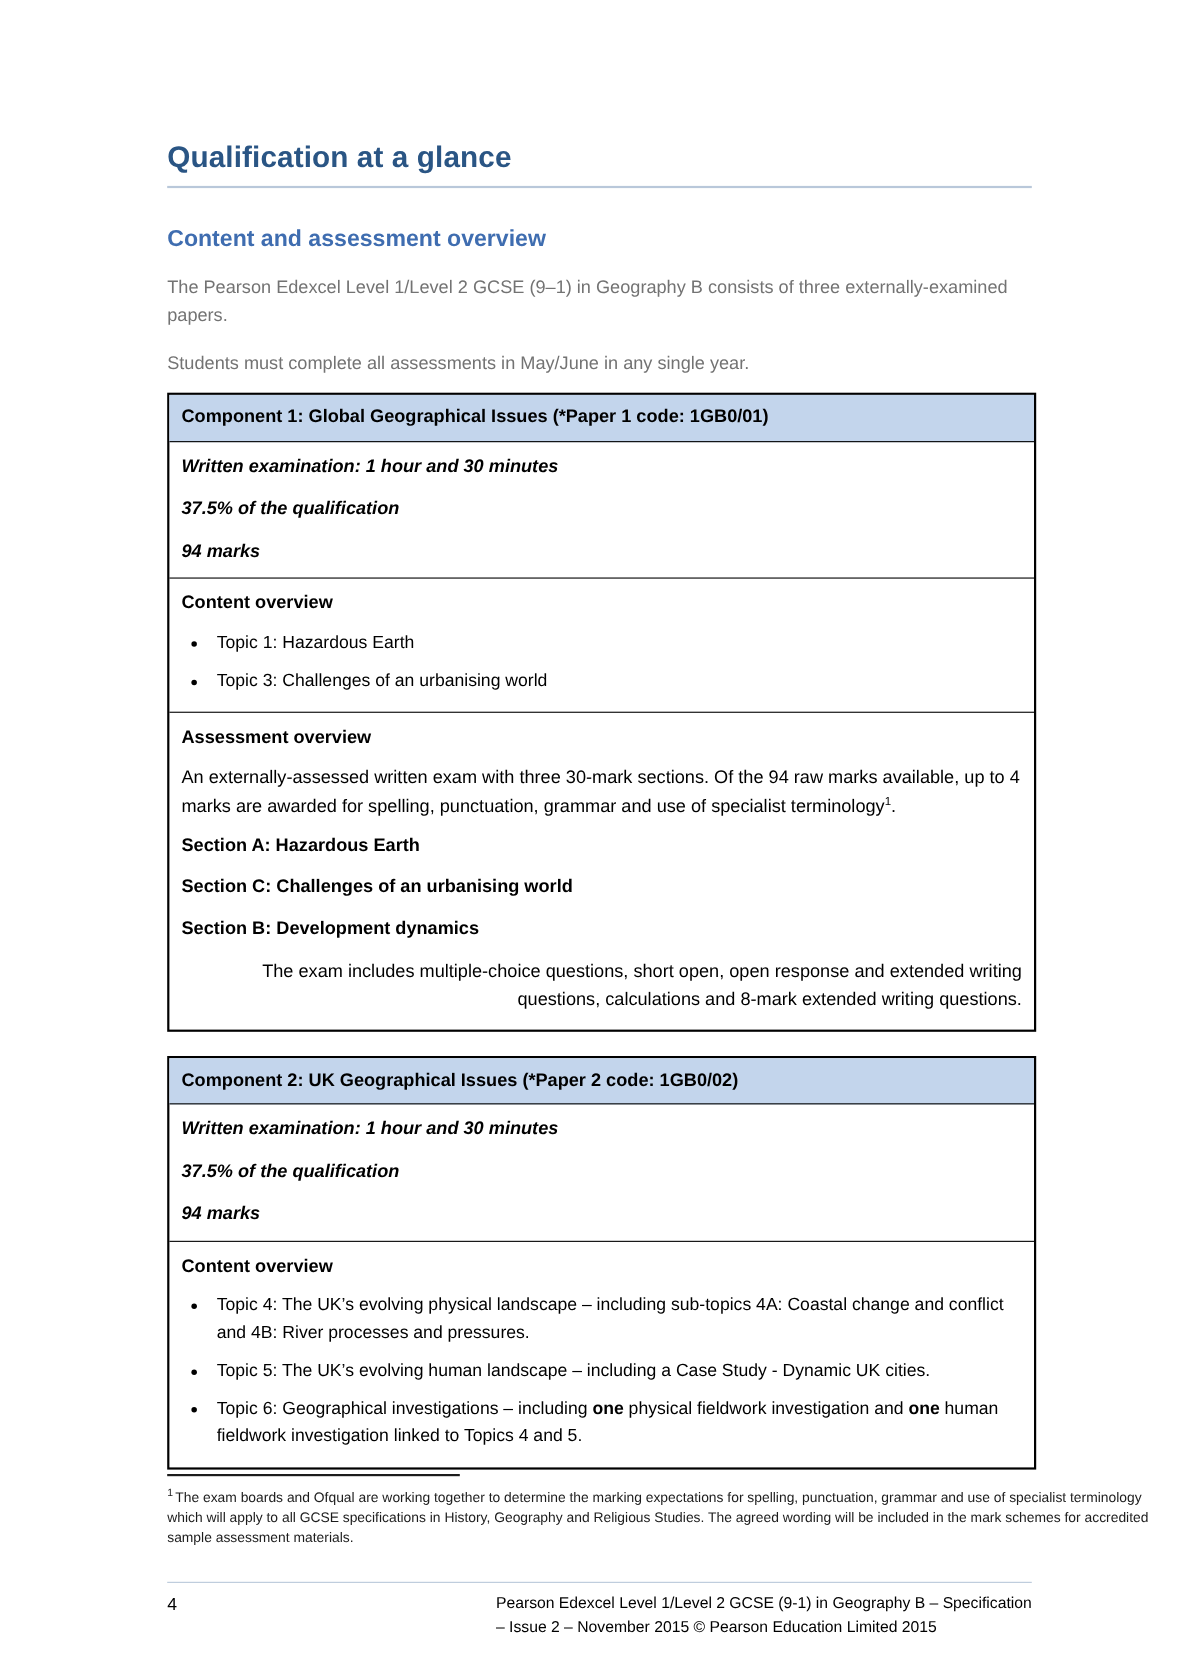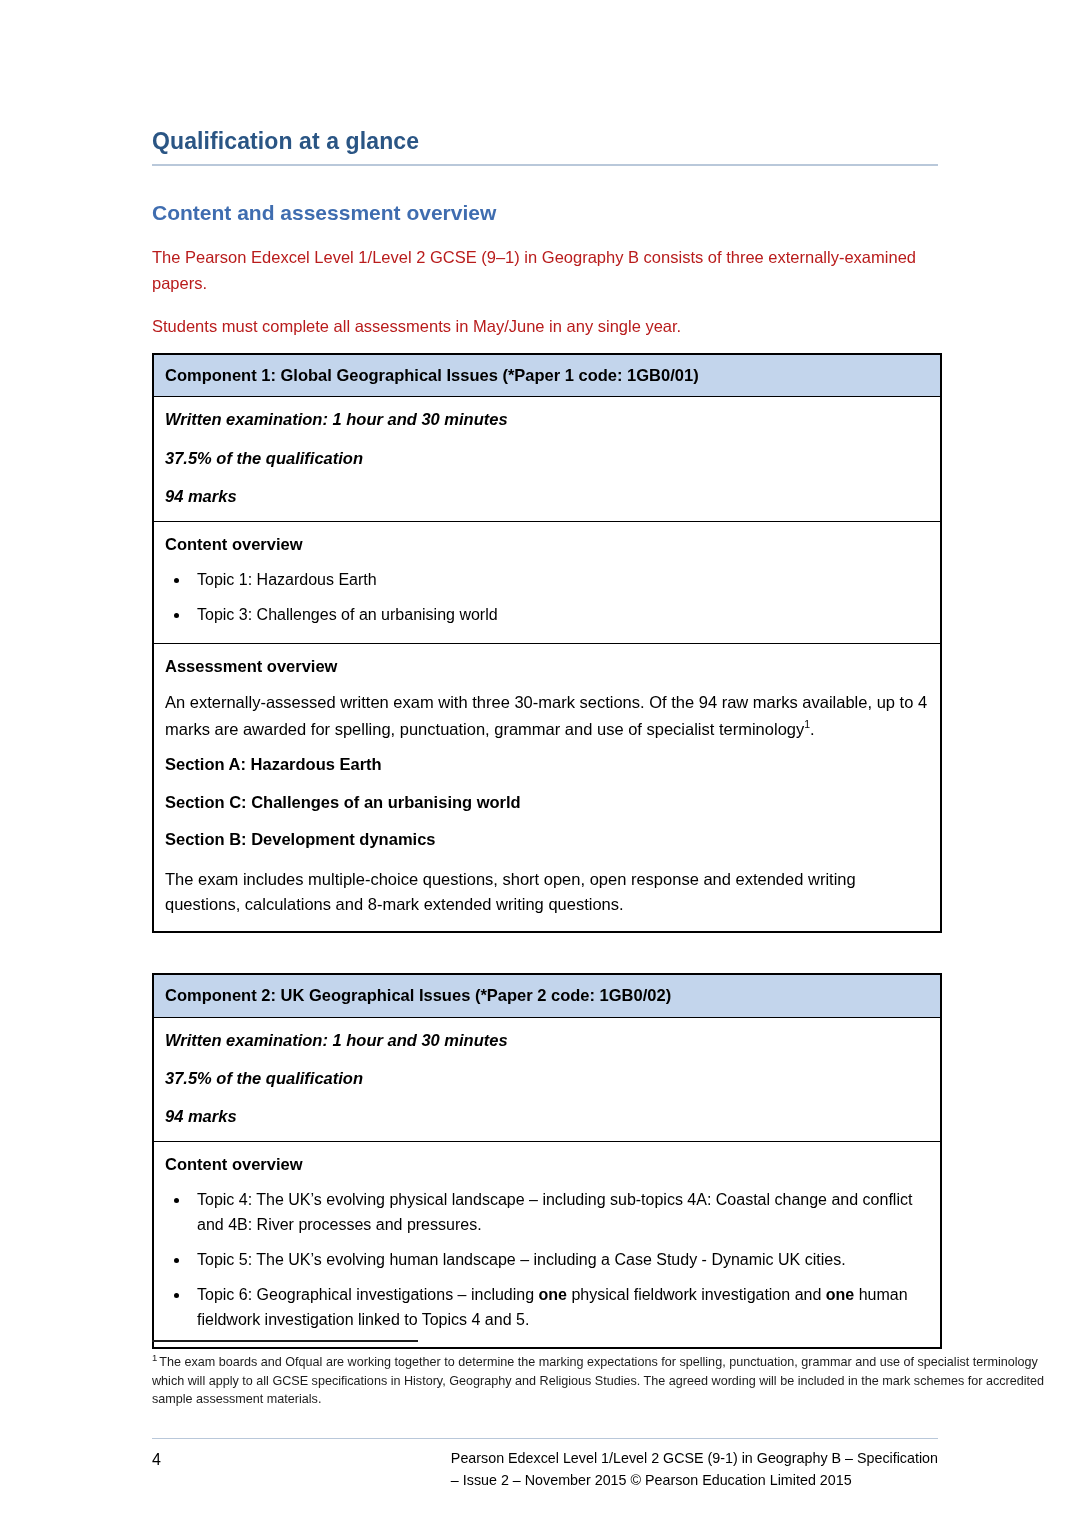--- a/index.html
+++ b/index.html
@@ -23,21 +23,21 @@
   }
   .content {
     position: absolute;
     left: 152px;
     top: 128px;
     width: 786px;
   }
 
   
   .page-title {
-    font-size: 23px;
+    font-size: 27px;
     font-weight: bold;
     color: #2a5584;
     letter-spacing: 0.1px;
     margin: 0;
     padding: 0 0 10px 0;
     line-height: 1.15;
   }
   .title-rule {
     border-bottom: 2px solid #b9c8da;
     width: 786px;
@@ -49,30 +49,30 @@
     color: #3f6db0;
     margin: 0 0 18px 0;
     line-height: 1.2;
   }
 
   
   .body-para {
     font-size: 16.5px;
     line-height: 1.58;
     margin: 0 0 17px 0;
-    color: #b91c1c;
+    color: #737373;
   }
   .body-para.tight { margin-bottom: 14px; }
 
   
   .comp-table {
     width: 786px;
     border: 2px solid #000000;
     border-collapse: collapse;
-    margin-bottom: 40px;
+    margin-bottom: 22px;
     background: #ffffff;
   }
   .comp-table .band {
     background: #c3d5ec;
     border-bottom: 1px solid #000;
     padding: 10px 11px 11px 11px;
   }
   .comp-table .band .band-text {
     font-size: 16.5px;
     font-weight: bold;
@@ -97,21 +97,21 @@
     font-size: 16.5px;
     font-weight: bold;
     line-height: 1.3;
     margin-bottom: 13px;
   }
   .cell-para {
     font-size: 16.5px;
     line-height: 1.56;
     margin: 0 0 12px 0;
   }
-  .cell-para:last-child { margin-bottom: 0; }
+  .cell-para:last-child { margin-bottom: 0; text-align: right; }
   .sub-heading {
     font-size: 16.5px;
     font-weight: bold;
     line-height: 1.3;
     margin: 0 0 16px 0;
   }
 
   ul.topics {
     list-style: none;
     margin: 0;

